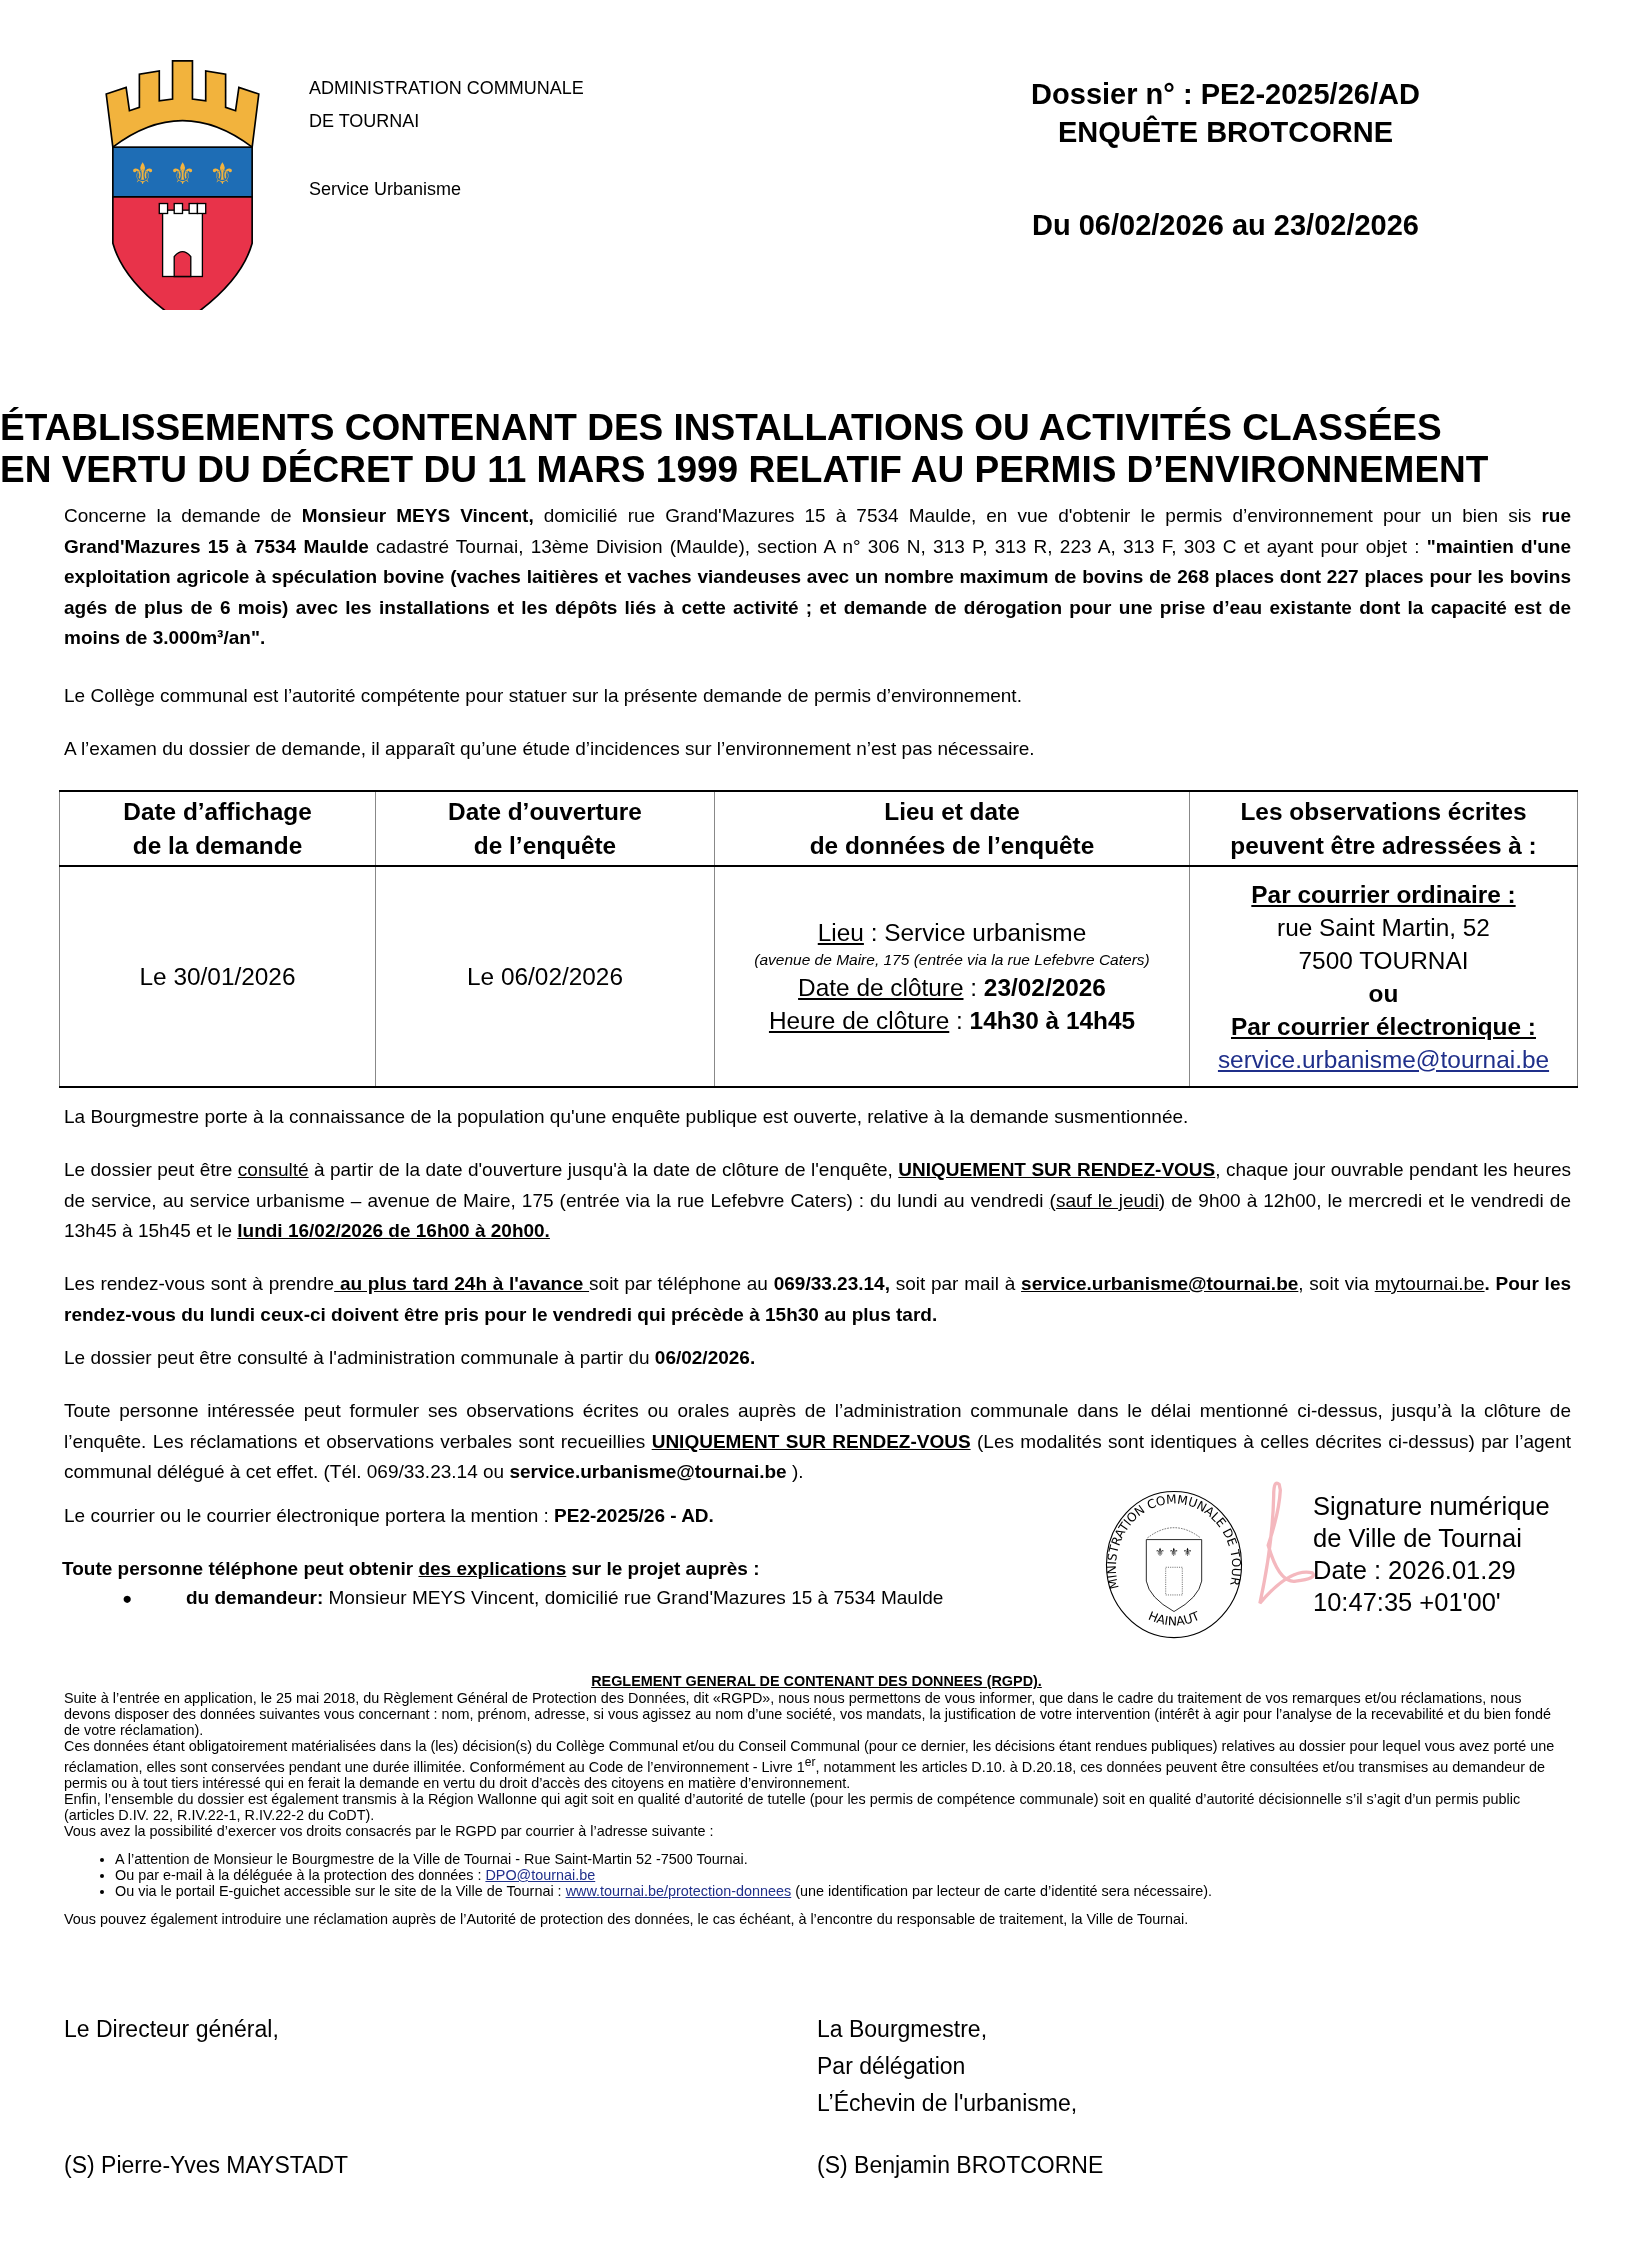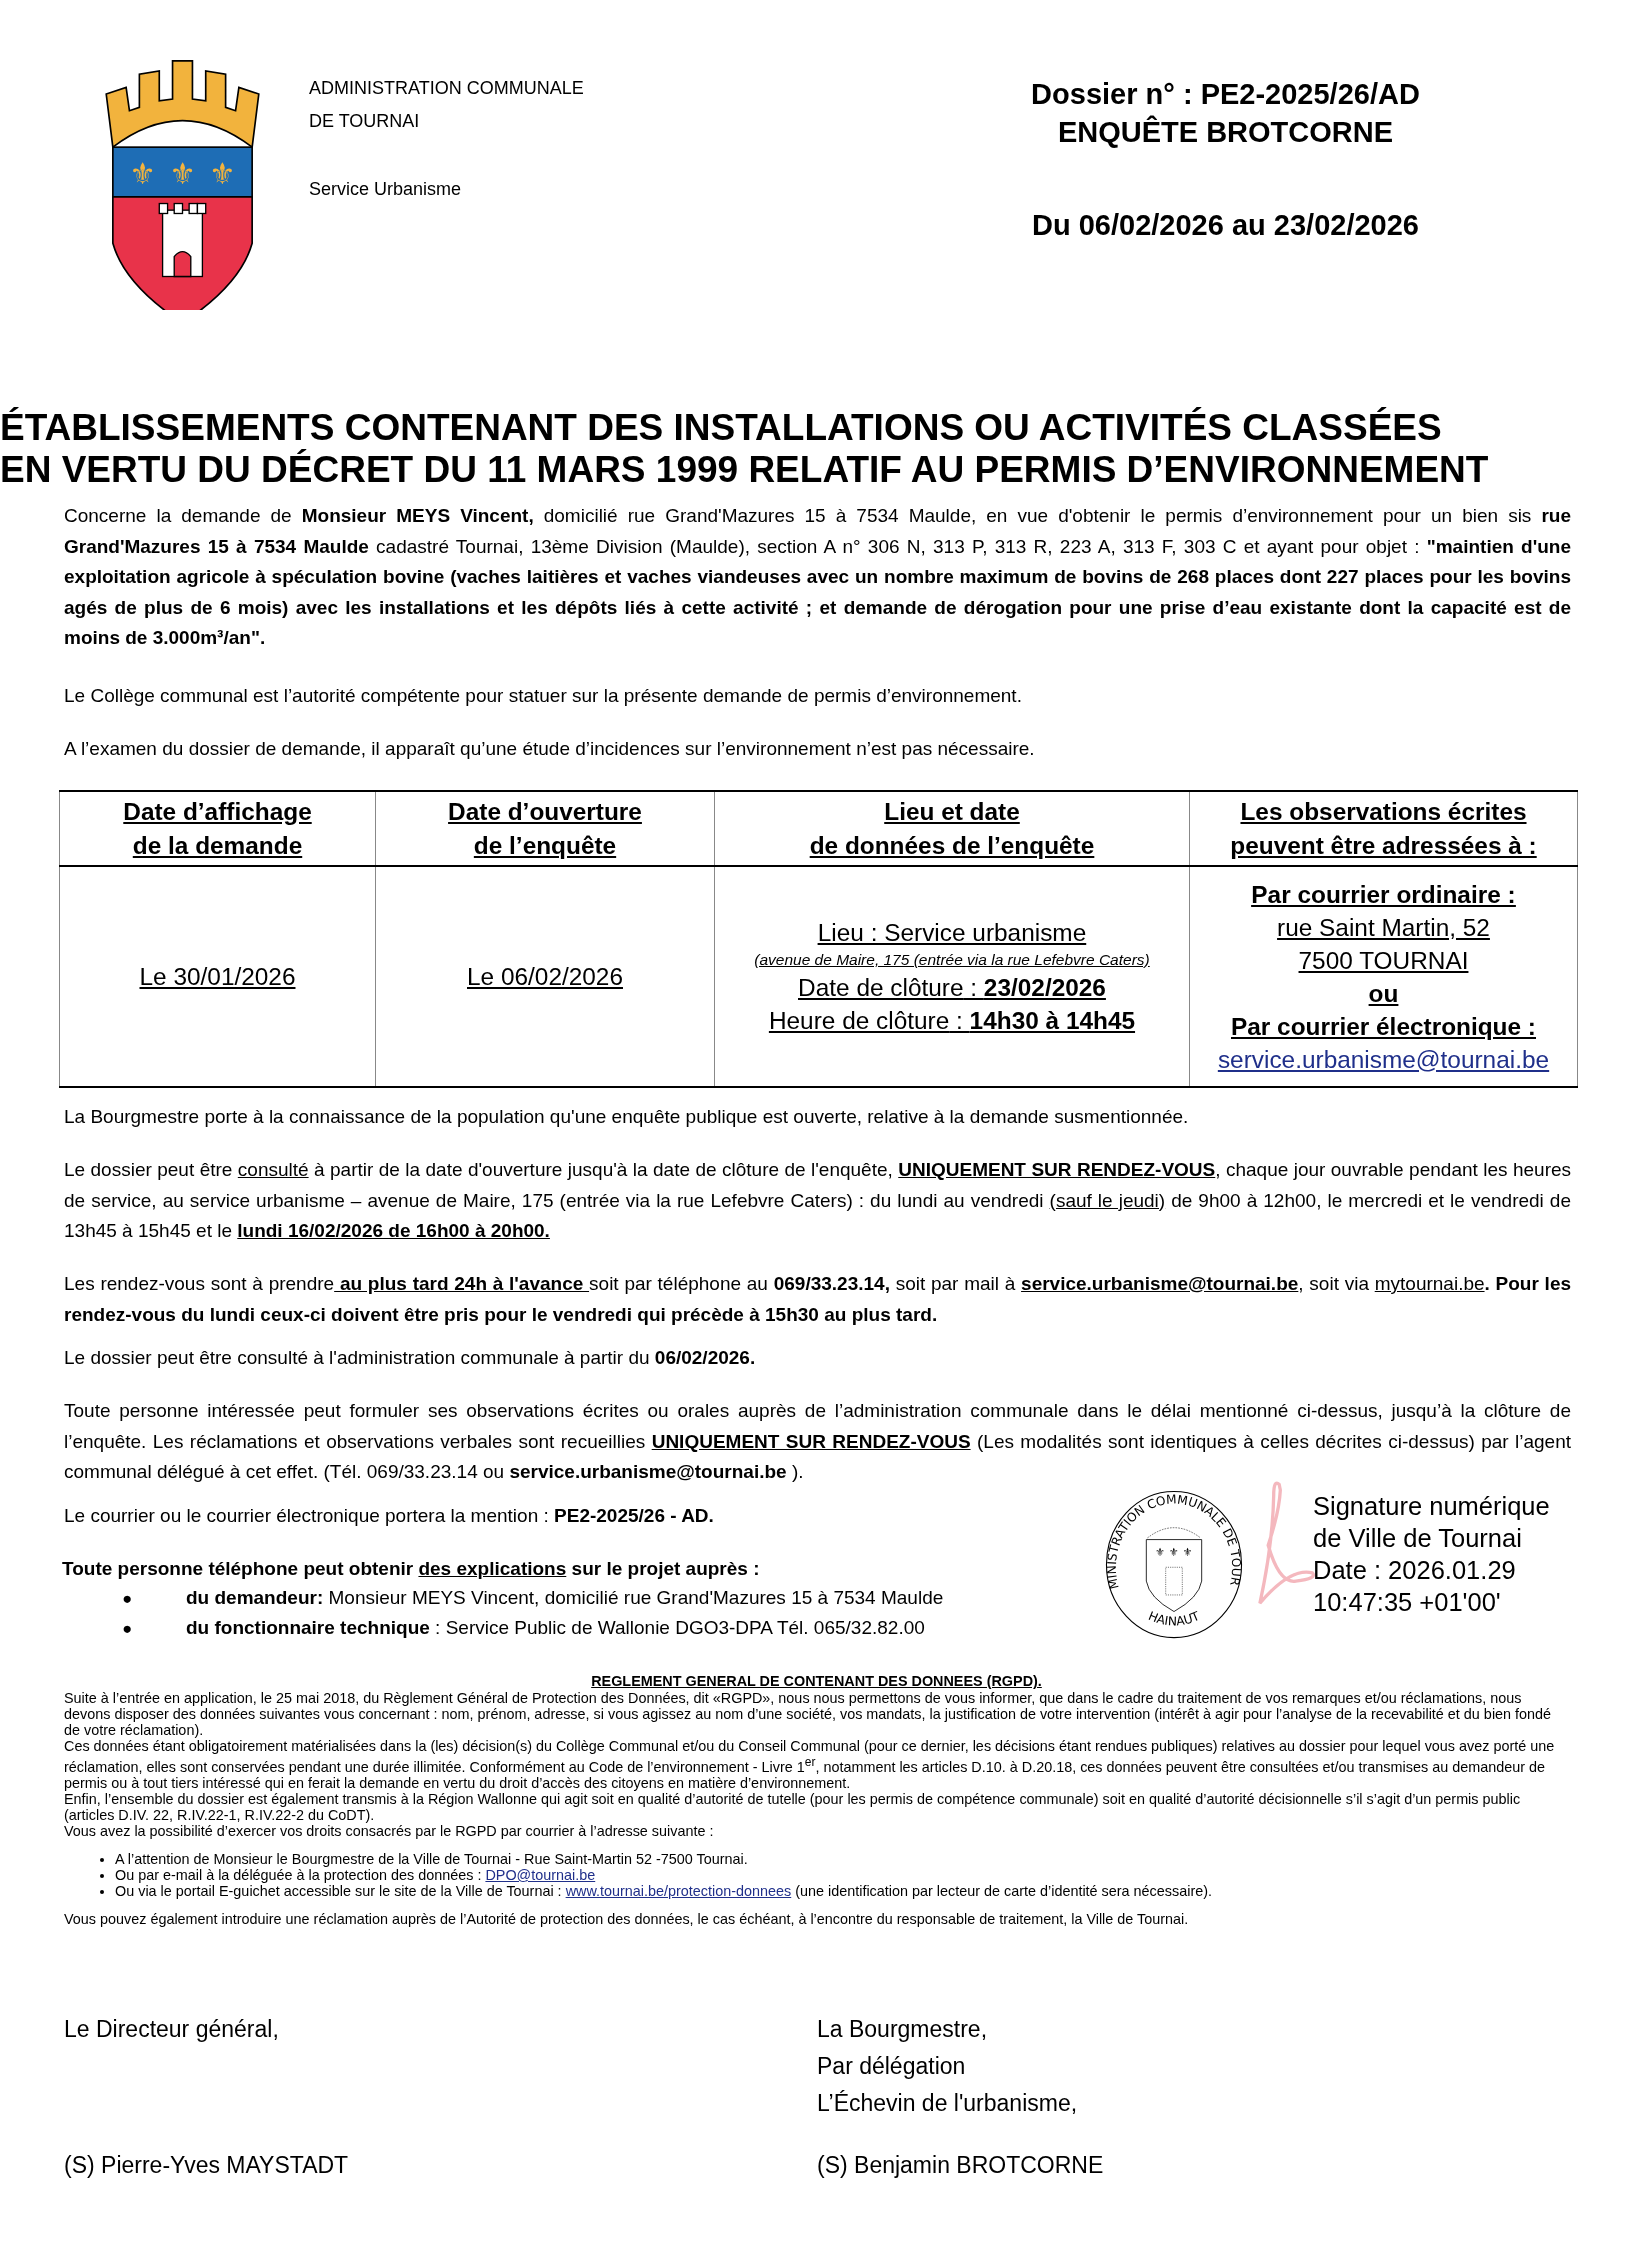--- a/index.html
+++ b/index.html
@@ -16,21 +16,21 @@
   #crest { left: 83px; top: 44px; width: 199px; height: 266px; }
   .hdr-left { left: 309px; font-weight: normal; font-size: 18px; line-height: 33px; }
   .hdr-right { font-weight: bold; font-size: 29px; text-align: center; left: 817px; width: 817px; }
 
   
   .title { left: 0; width: 1633px; font-weight: bold; font-size: 37px; }
 
   .p { left: 64px; width: 1507px; font-size: 19px; line-height: 30.5px; text-align: justify; }
 
   
-  #tbl { left: 59px; top: 790px; width: 1518px; border-collapse: collapse; table-layout: fixed; text-decoration: underline; }
+  #tbl { left: 59px; top: 790px; width: 1518px; border-collapse: collapse; table-layout: fixed; }
   #tbl th, #tbl td { border: 1.1px solid #888; text-align: center; vertical-align: middle; padding: 0 3.3px; }
   #tbl thead tr { border-top: 2.2px solid #000; border-bottom: 2.2px solid #000; }
   #tbl tbody tr { border-bottom: 2.2px solid #000; }
   #tbl th { font-size: 24.4px; font-weight: bold; line-height: 34px; height: 73px; }
   #tbl td { font-size: 24.4px; line-height: 33px; height: 219px; }
   .small-it { font-style: italic; font-size: 15.5px; line-height: 22px; }
 
   .bullets { left: 122px; font-size: 19px; line-height: 29px; }
   .bullets .dot { display: inline-block; width: 64px; font-size: 16.6px; }
 
@@ -144,21 +144,20 @@
 
 <div class="abs p" style="top:1501px; width:997px">
   <span>Le courrier ou le courrier électronique portera la mention : </span><b>PE2-2025/26 - AD.</b>
 </div>
 
 <div class="abs p" style="top:1554px; left:62px; width:997px; font-weight:bold">
   <span>Toute personne téléphone peut obtenir </span><u>des explications</u><span> sur le projet auprès :</span>
 </div>
 <div class="abs bullets" style="top:1583px">
   <div><span class="dot">●</span><b>du demandeur:</b><span> Monsieur MEYS Vincent, domicilié rue Grand'Mazures 15 à 7534 Maulde</span></div>
-  <div><span class="dot">●</span><b>du fonctionnaire technique</b><span> : Service Public de Wallonie DGO3-DPA Tél. 065/32.82.00</span></div>
 </div>
 
 <svg id="seal" class="abs" viewBox="0 0 260 280">
   <ellipse cx="130" cy="140" rx="122" ry="132" fill="none" stroke="#000" stroke-width="2"></ellipse>
   <defs>
     <path id="arcTop" d="M30 180 A105 115 0 1 1 230 180"></path>
     <path id="arcBot" d="M60 225 Q130 275 200 225"></path>
   </defs>
   <text font-size="22" font-family="DejaVu Sans, sans-serif"><textPath href="#arcTop" startOffset="50%" text-anchor="middle">ADMINISTRATION COMMUNALE DE TOURNAI</textPath></text>
   <text font-size="22" font-family="DejaVu Sans, sans-serif"><textPath href="#arcBot" startOffset="50%" text-anchor="middle">HAINAUT</textPath></text>

